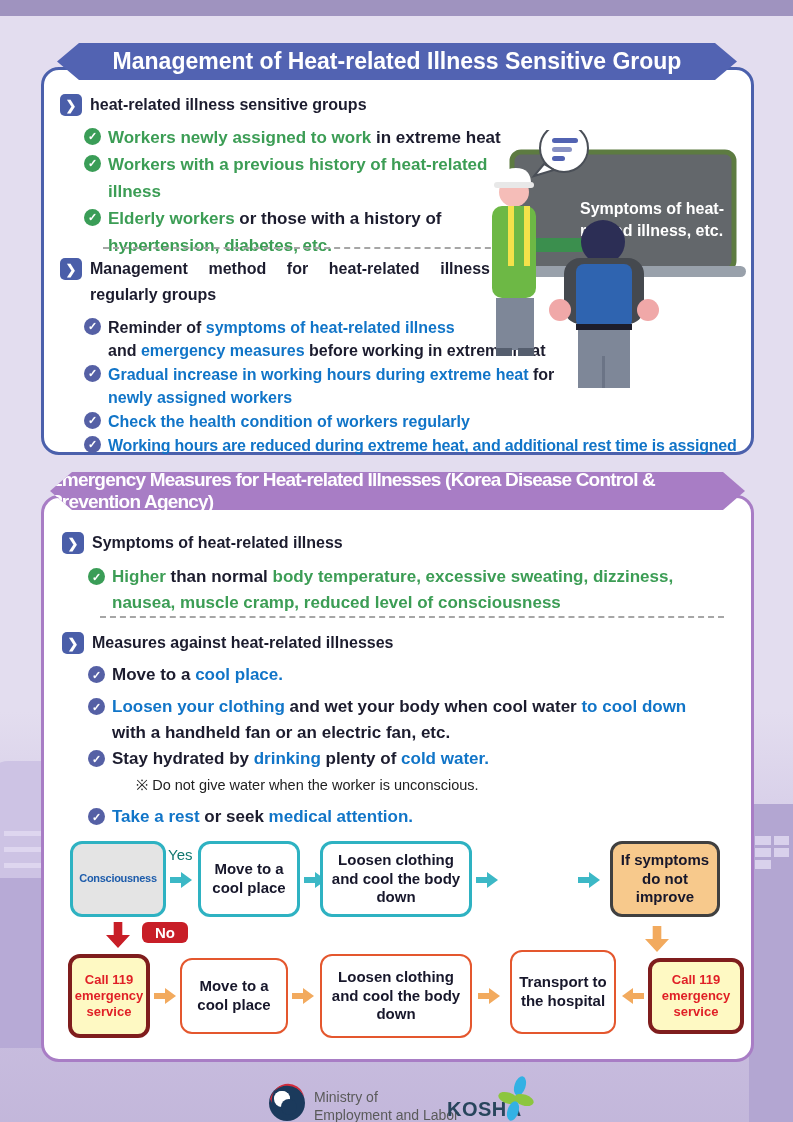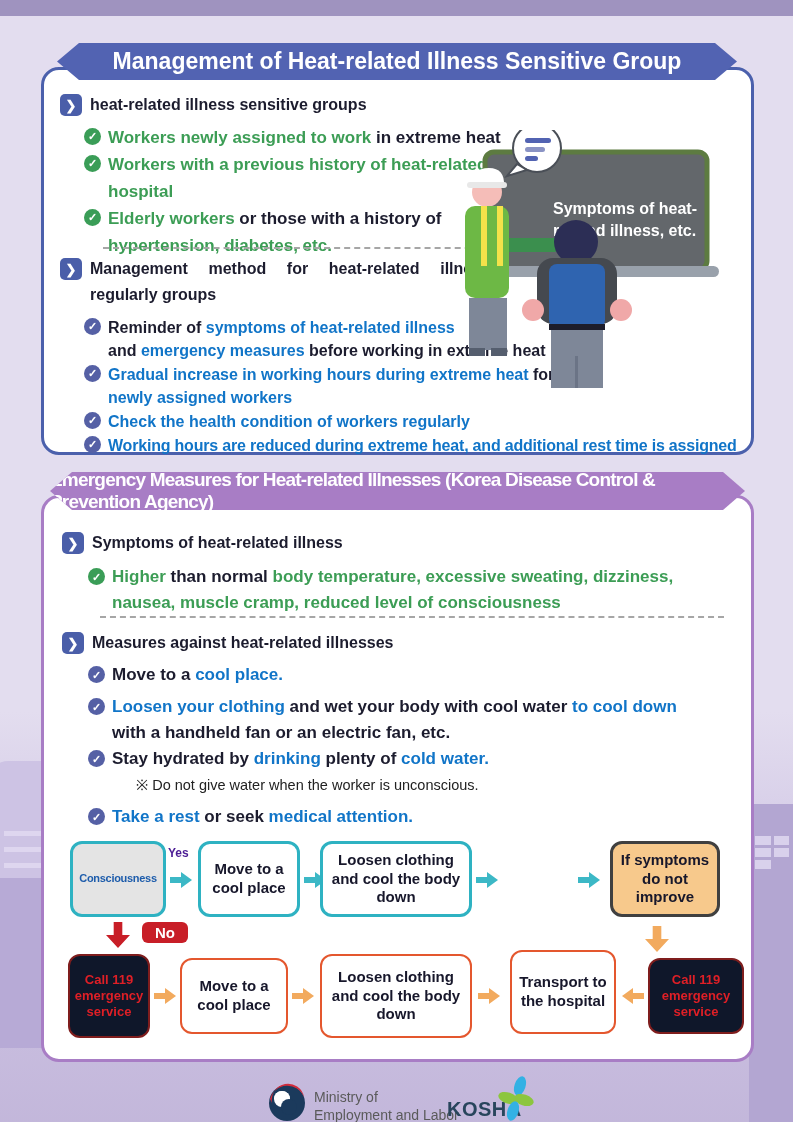--- a/index.html
+++ b/index.html
@@ -41,39 +41,39 @@
          display:flex; align-items:center; justify-content:center; margin-top:4px; }
   .chk.g { background:#3a9d57; }
   .chk.i { background:#5560a5; }
   .bt { font-weight:700; }
   .tg { color:#3c9d55; } .tk { color:#1c1c2e; } .tb { color:#1175c8; }
   .note { font-size:14.5px; font-weight:400; color:#222; padding-left:24px; }
 
   .dash { position:absolute; border-top:2px dashed #a6a6a6; }
 
   
-  .illus { position:absolute; left:401px; top:60px; width:281px; height:322px; z-index:0; }
+  .illus { position:absolute; left:428px; top:60px; width:281px; height:322px; z-index:0; }
 
   
   .fbox { position:absolute; background:#fff; border-radius:12px; display:flex; align-items:center;
           justify-content:center; text-align:center; font-weight:700; font-size:15px; color:#17172b;
           padding:4px; line-height:1.25; }
   .teal { border:3px solid #2eb2c2; }
   .start { background:#e4e4e4; color:#1d5cab; font-size:11px; letter-spacing:-0.3px; }
   .tan { background:#f7c98c; border:3px solid #404040; }
   .orange { border:2px solid #e4572e; }
-  .salmon { background:#0f172a; border:2px solid #7f1d1d; color:#e01f26; font-size:13px; }
+  .salmon { background:#fef9c3; border:4px solid #7f1d1d; color:#e01f26; font-size:13px; }
   .arr { position:absolute; width:22px; height:16px; background:#3cb8c6;
          clip-path:polygon(0 32%, 50% 32%, 50% 0, 100% 50%, 50% 100%, 50% 68%, 0 68%); }
   .arr.o { background:#f2aa5e; }
   .arr.left { transform:rotate(180deg); }
   .darr { position:absolute; width:24px; height:26px; background:#f2aa5e;
           clip-path:polygon(32% 0, 68% 0, 68% 50%, 100% 50%, 50% 100%, 0 50%, 32% 50%); }
   .darr.red { background:#c81e27; }
-  .yes-lbl { position:absolute; font-size:12px; font-weight:700; color:#4c1d95; }
+  .yes-lbl { position:absolute; font-size:15px; font-weight:400; color:#0f766e; }
   .no-badge { position:absolute; background:#c81e27; color:#fff; font-weight:700; font-size:15px;
               border-radius:6px; padding:2px 13px; }
 
   
   .footer { position:absolute; left:0; right:0; top:1058px; height:60px; z-index:2; }
   .ministry-text { position:absolute; left:314px; top:14px; font-size:14px; color:#5a5a5a; line-height:1.3; }
   .kosha-text { position:absolute; left:447px; top:24px; font-size:20px; font-weight:700; color:#28455c; letter-spacing:0.5px; }
 </style>
 </head>
 <body>
@@ -105,21 +105,21 @@
       <span class="sec-text">heat-related illness sensitive groups</span>
     </div>
 
     <div class="bullets" style="left:40px; top:54px; width:470px; font-size:17px; line-height:27px;">
       <div class="bullet">
         <span class="chk g">✓</span>
         <p class="bt"><span class="tg">Workers newly assigned to work </span><span class="tk">in extreme heat</span></p>
       </div>
       <div class="bullet">
         <span class="chk g">✓</span>
-        <p class="bt"><span class="tg">Workers with a previous history of heat-related</span><br><span class="tg">hospital</span></p>
+        <p class="bt"><span class="tg">Workers with a previous history of heat-related</span><br><span class="tg">illness</span></p>
       </div>
       <div class="bullet">
         <span class="chk g">✓</span>
         <p class="bt"><span class="tg">Elderly workers </span><span class="tk">or those with a history of</span><br><span class="tg">hypertension, diabetes, etc.</span></p>
       </div>
     </div>
 
     <div class="dash" style="left:59px; top:177px; width:418px;"></div>
 
     <div class="sec-title" style="left:16px; top:186px; width:436px;">
@@ -217,21 +217,21 @@
       <span class="sec-text">Measures against heat-related illnesses</span>
     </div>
 
     <div class="bullets" style="left:44px; top:164px; width:644px; font-size:17px; line-height:26px;">
       <div class="bullet" style="margin-bottom:6px;">
         <span class="chk i" style="margin-top:4px;">✓</span>
         <p class="bt"><span class="tk">Move to a </span><span class="tb">cool place.</span></p>
       </div>
       <div class="bullet">
         <span class="chk i" style="margin-top:4px;">✓</span>
-        <p class="bt"><span class="tb">Loosen your clothing </span><span class="tk">and wet your body with cool water </span><span class="tb">to cool down</span><br><span class="tk">with a handheld fan or an electric fan, etc.</span></p>
+        <p class="bt"><span class="tb">Loosen your clothing </span><span class="tk">and wet your body when cool water </span><span class="tb">to cool down</span><br><span class="tk">with a handheld fan or an electric fan, etc.</span></p>
       </div>
       <div class="bullet" style="margin-bottom:6px;">
         <span class="chk i" style="margin-top:4px;">✓</span>
         <p class="bt"><span class="tk">Stay hydrated by </span><span class="tb">drinking </span><span class="tk">plenty of </span><span class="tb">cold water.</span><br><span class="note">※ Do not give water when the worker is unconscious.</span></p>
       </div>
       <div class="bullet">
         <span class="chk i" style="margin-top:4px;">✓</span>
         <p class="bt"><span class="tb">Take a rest </span><span class="tk">or seek </span><span class="tb">medical attention.</span></p>
       </div>
     </div>

